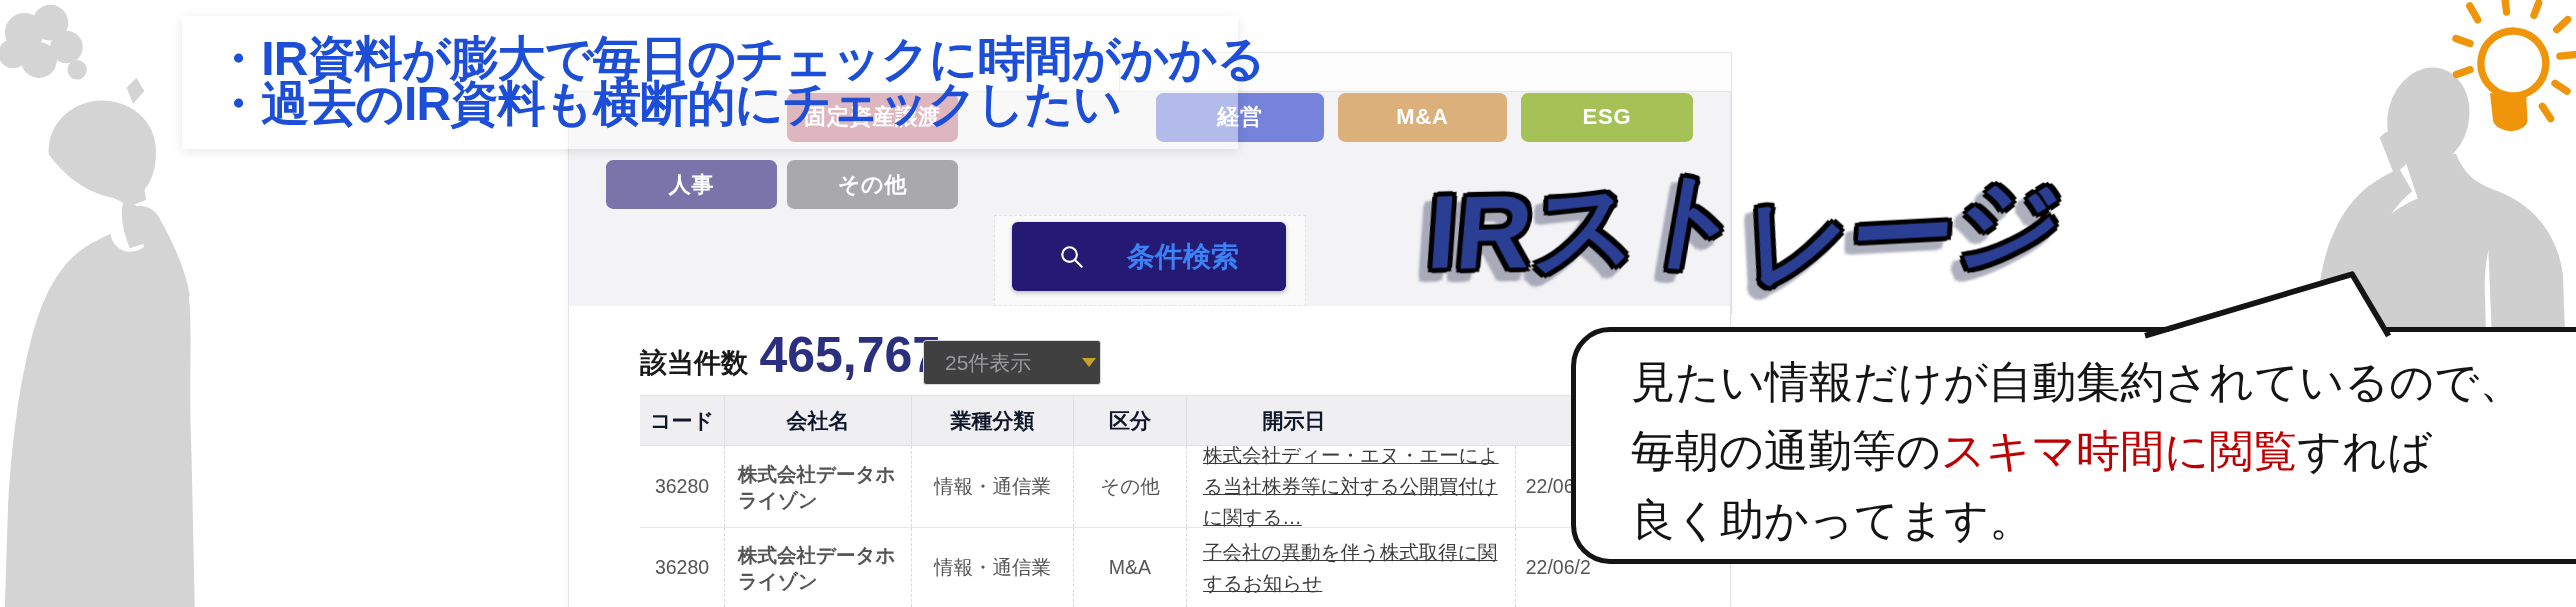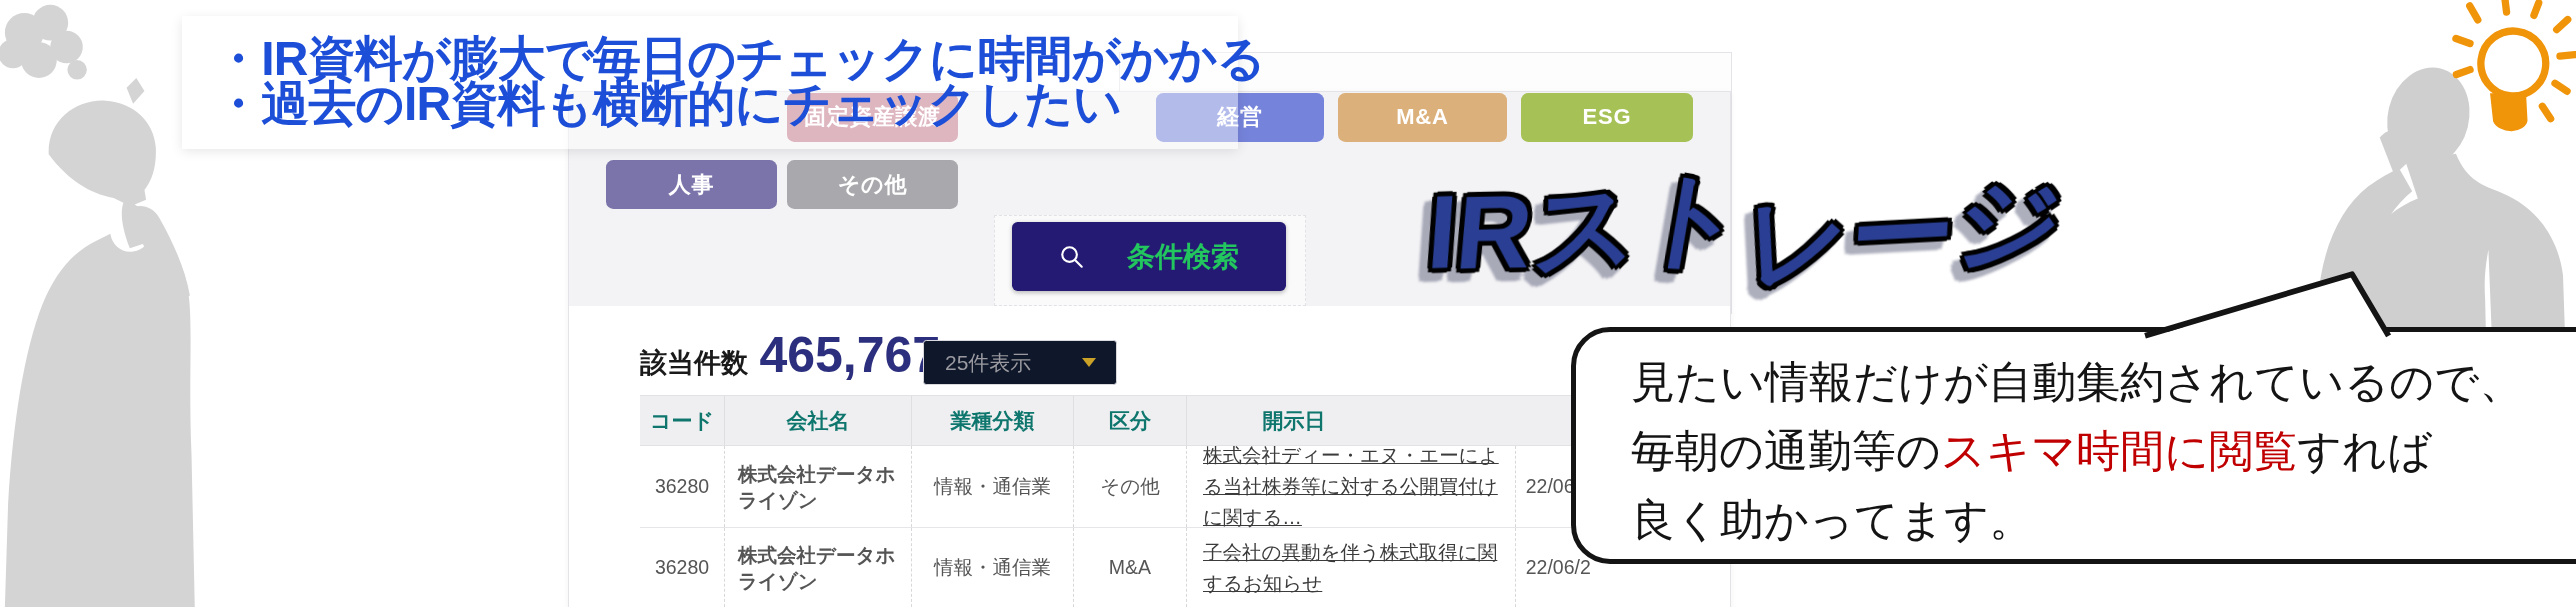--- a/index.html
+++ b/index.html
@@ -17,46 +17,46 @@
   
   .chip{height:49px;border-radius:7.3px;color:#fff;font-weight:bold;font-size:22px;
         display:flex;align-items:center;justify-content:center;letter-spacing:0.8px;cursor:pointer;}
   .chip.outline{background:#fff;border:1.6px solid #8a90cc;color:#8a8aa8;}
 
   
   .search-panel{left:425px;top:123px;width:310px;height:89px;border:1.6px dashed #e1e1e6;
                 background:rgba(255,255,255,0.6);}
   .search-btn{left:443px;top:130px;width:274px;height:69px;background:#241a74;border-radius:5.7px;
               display:flex;align-items:center;justify-content:center;gap:42px;
-              color:#22c55e;font-weight:bold;font-size:28px;cursor:pointer;box-shadow:0 1.6px 4px rgba(0,0,0,0.25);}
+              color:#3b82f6;font-weight:bold;font-size:28px;cursor:pointer;box-shadow:0 1.6px 4px rgba(0,0,0,0.25);}
 
   
   .results-bar{left:71px;top:234px;display:flex;align-items:baseline;gap:11.4px;}
   .count-label{font-size:27px;font-weight:bold;color:#1a1a1a;}
   .count-num{font-size:50px;font-weight:bold;color:#2b2f7d;}
   .count-unit{font-size:25px;font-weight:bold;color:#1a1a1a;}
-  .pagesize{left:354px;top:248px;width:151px;height:43px;background:#0f172a;border:1.6px solid #d9d9de;
+  .pagesize{left:354px;top:248px;width:151px;height:43px;background:#404040;border:1.6px solid #d9d9de;
             border-radius:3.2px;display:flex;align-items:center;justify-content:space-between;
-            padding:0 20px 0 21px;cursor:pointer;}
+            padding:0 4px 0 21px;cursor:pointer;}
   .pagesize-label{font-size:21px;color:#9a9aa0;}
   .tri-down{width:0;height:0;border-left:7.3px solid transparent;border-right:7.3px solid transparent;
             border-top:9.7px solid #c9a227;}
 
   
   .tbl{left:71px;top:303px;width:1090px;}
   .trow{display:flex;width:1090px;}
   .cell{box-sizing:border-box;display:flex;align-items:center;font-size:19.5px;color:#555;}
   .c0{width:84px;justify-content:center;}
   .c1{width:187px;padding:4.9px 8px 4.9px 13px;}
   .c2{width:162px;justify-content:center;}
   .c3{width:113px;justify-content:center;}
   .c4{width:329px;padding:4.9px 9.7px 4.9px 16px;}
   .c5{width:215px;justify-content:center;}
   .thead{height:49px;background:#efeff1;border-top:0.8px solid #e2e2e5;border-bottom:0.8px solid #e2e2e5;}
-  .thead .cell{font-weight:bold;color:#0f766e;font-size:21px;justify-content:center;padding:0;}
+  .thead .cell{font-weight:bold;color:#0f172a;font-size:21px;justify-content:center;padding:0;}
   .thead .cell + .cell{border-left:0.8px solid #dfdfe2;}
   .tbody{background:#fff;border-bottom:0.8px solid #e6e6e9;}
   .tbody .cell + .cell{border-left:0.8px dashed #d8d8da;}
   .r1{height:81px;}
   .r2{height:79px;}
   .r3{height:4.9px;background:#fff;}
   .doc-link{color:#3b3b3b;text-decoration:underline;line-height:31px;cursor:pointer;}
   .company-txt{line-height:26px;font-weight:bold;}
 
   

